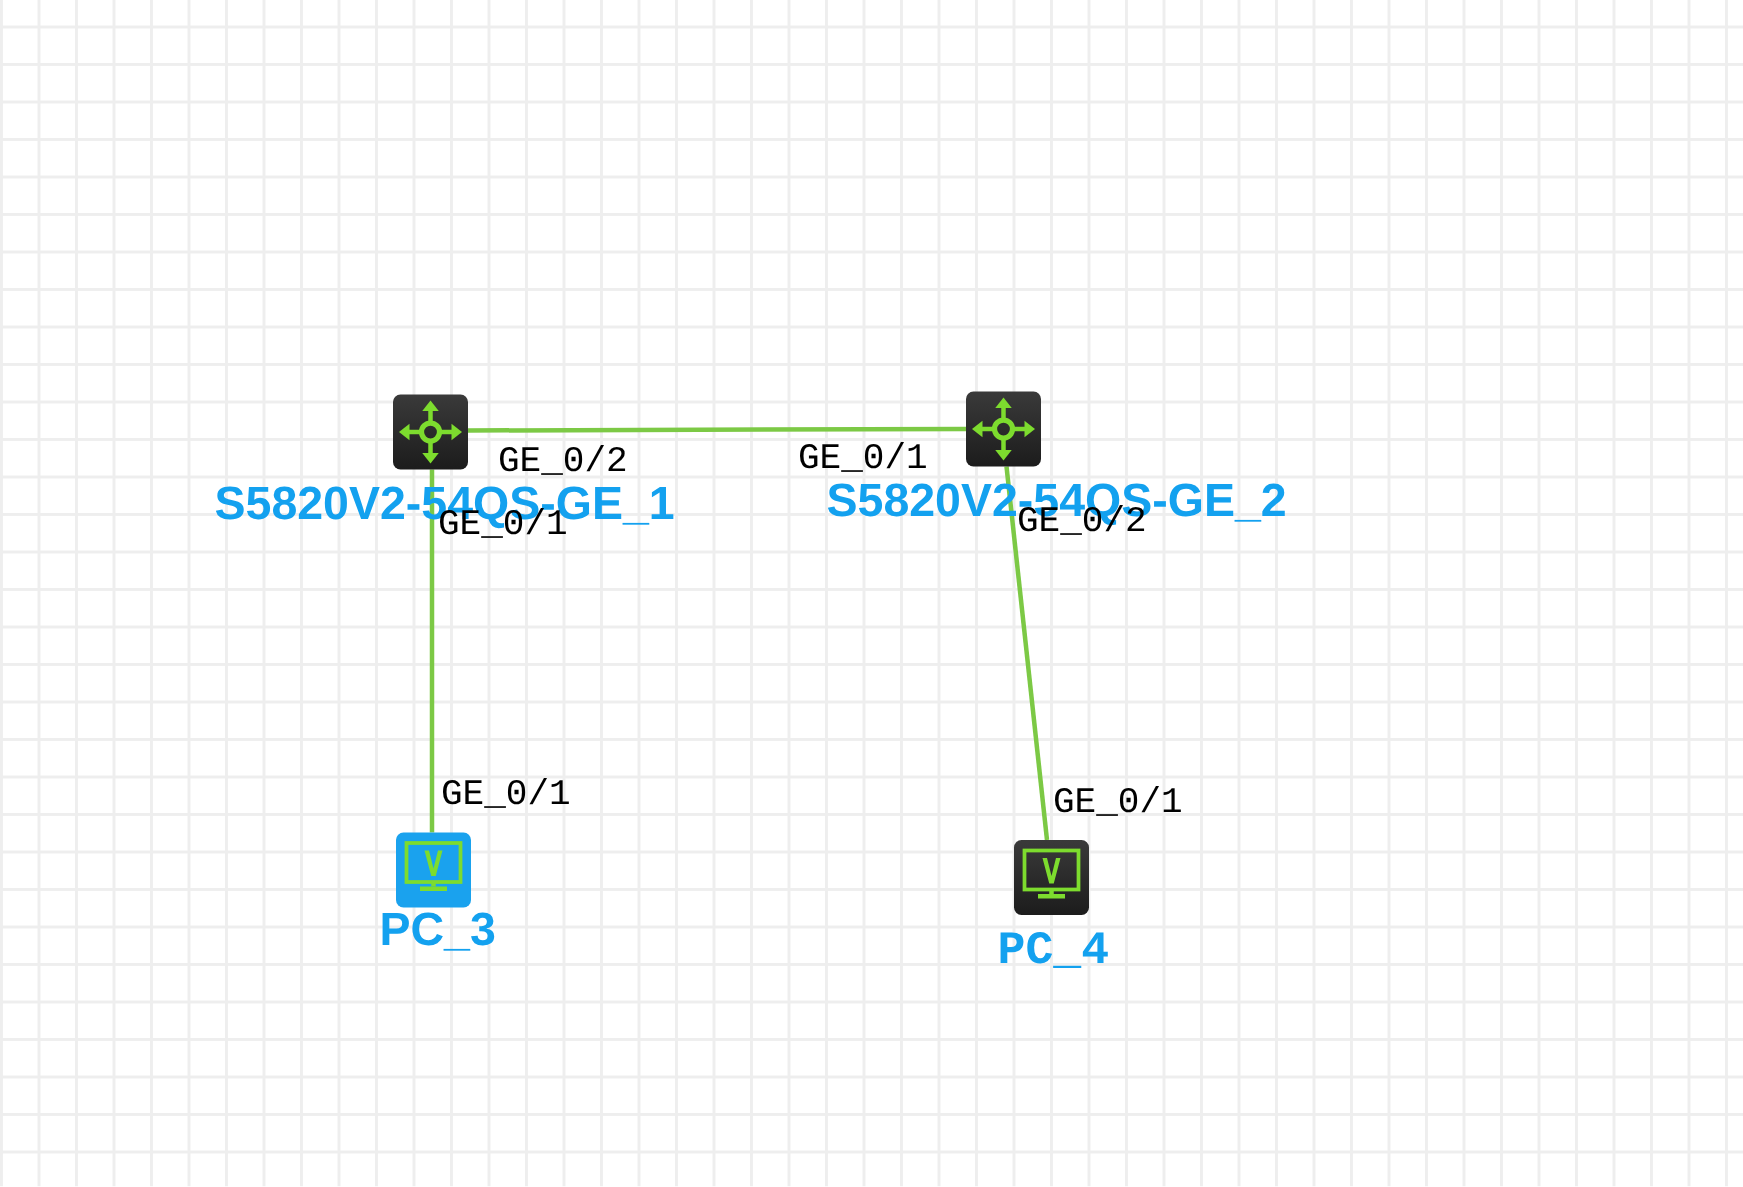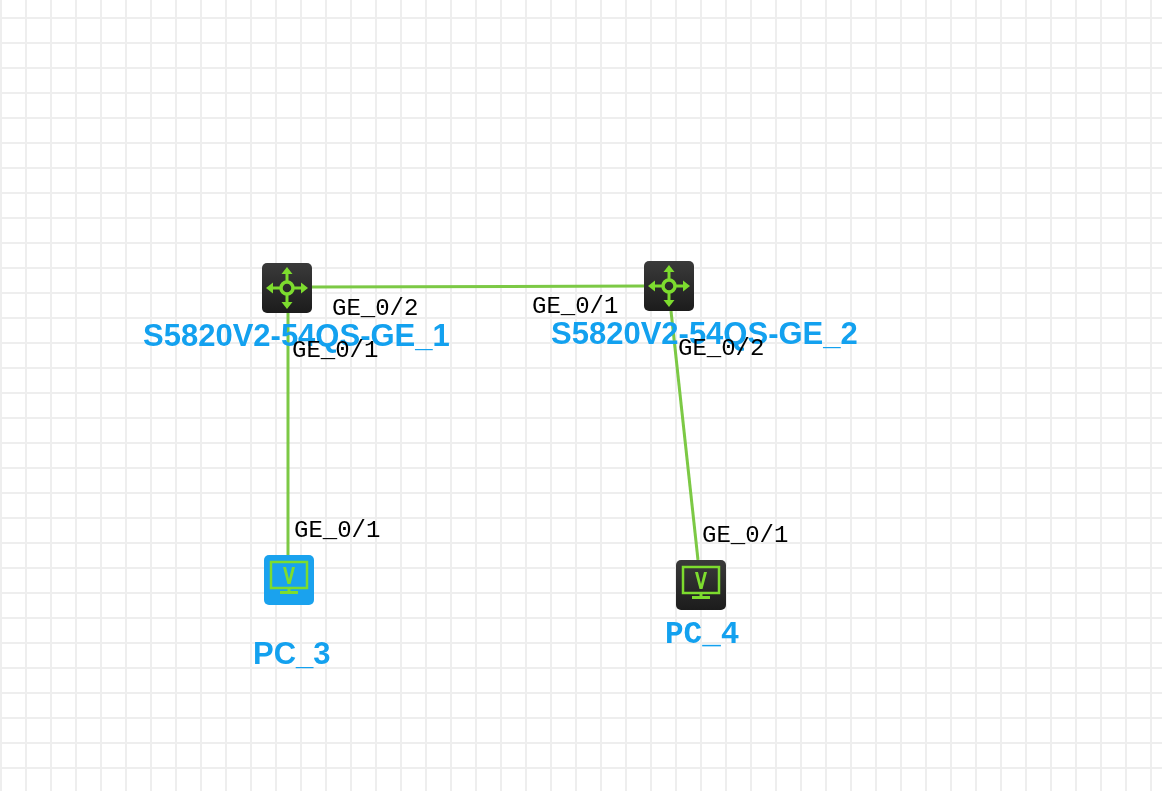--- a/index.html
+++ b/index.html
@@ -108,21 +108,21 @@
   <div class="dev-label" style="left: 551px; top: 318px; color: rgb(19, 161, 239);">S5820V2-54QS-GE_2</div>
 
   <div class="device blue" style="left:264px; top:555px;">
     <svg viewBox="0 0 50 50" class="pc-glyph">
         <rect x="7" y="7" width="36" height="26" fill="none" stroke="#7ddc2e" stroke-width="2.5"></rect>
         <polygon points="19,12 22,12 25,24 28,12 31,12 26.5,29 23.5,29" fill="#7ddc2e"></polygon>
         <rect x="23.5" y="33" width="3" height="3" fill="#7ddc2e"></rect>
         <rect x="16" y="36" width="18" height="3" fill="#7ddc2e"></rect>
       </svg>
   </div>
-  <div class="dev-label" style="left: 253px; top: 638px; color: rgb(19, 161, 239);">PC_3</div>
+  <div class="dev-label" style="left: 253px; top: 604px; color: rgb(19, 161, 239);">PC_3</div>
 
   <div class="device dark" style="left:676px; top:560px;">
     <svg viewBox="0 0 50 50" class="pc-glyph">
         <rect x="7" y="7" width="36" height="26" fill="none" stroke="#7ddc2e" stroke-width="2.5"></rect>
         <polygon points="19,12 22,12 25,24 28,12 31,12 26.5,29 23.5,29" fill="#7ddc2e"></polygon>
         <rect x="23.5" y="33" width="3" height="3" fill="#7ddc2e"></rect>
         <rect x="16" y="36" width="18" height="3" fill="#7ddc2e"></rect>
       </svg>
   </div>
   <div class="dev-label" style="left: 665px; top: 619px; color: rgb(19, 161, 239); font-family: Liberation Mono, monospace;">PC_4</div>

